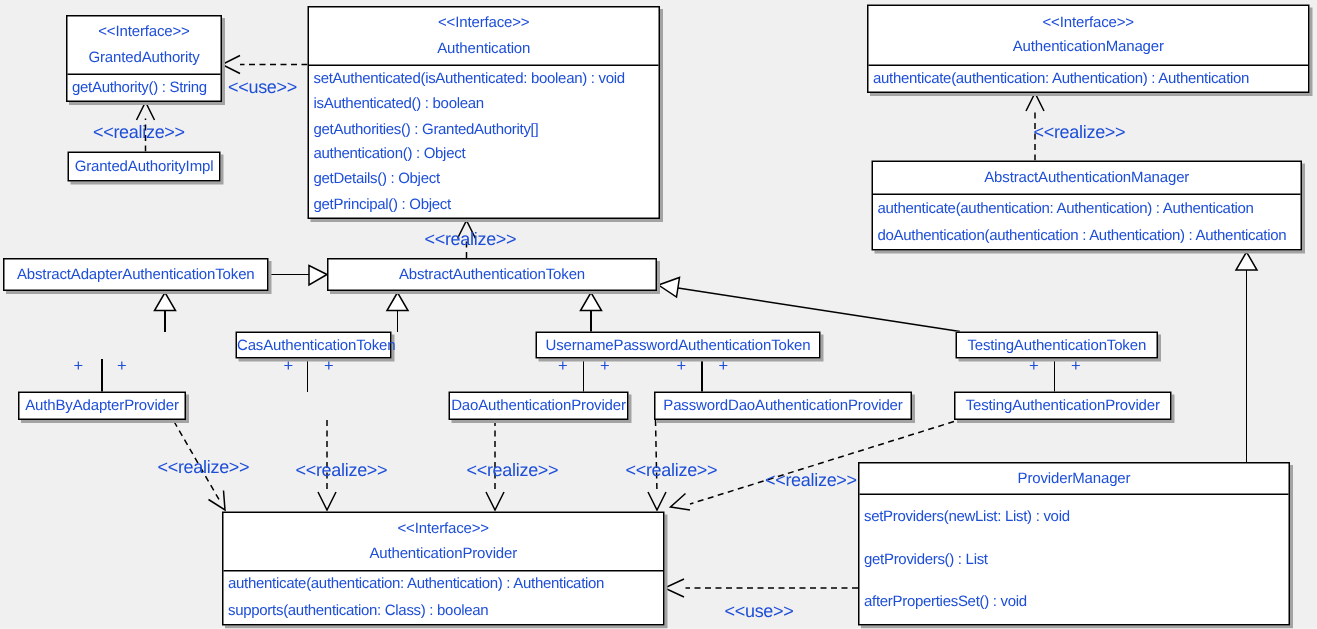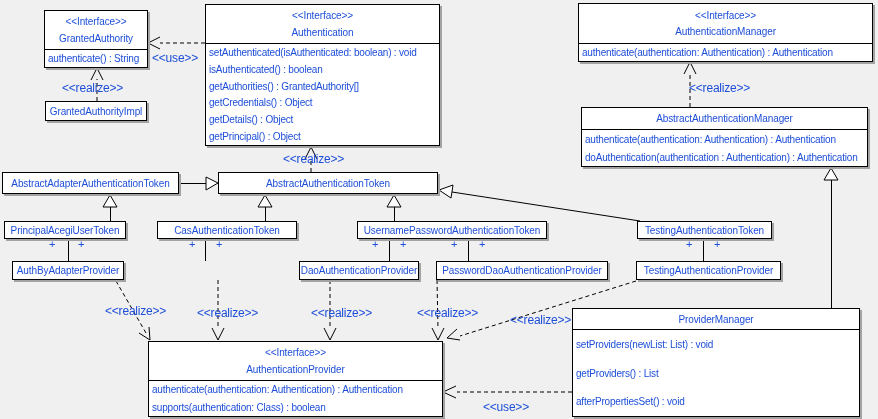--- a/index.html
+++ b/index.html
@@ -76,38 +76,38 @@
       <polyline points="460,340 447,338 457,329"></polyline>
     </g>
   </svg>
 
   <div class="box" style="left:44px;top:10px;width:104px;height:58px">
     <div class="hdr" style="height:38px">
       <div class="stereo">&lt;&lt;Interface&gt;&gt;</div>
       <div class="cname">GrantedAuthority</div>
     </div>
     <div class="methods">
-      <div class="m">authenticate() : String</div>
+      <div class="m">getAuthority() : String</div>
     </div>
   </div>
 
   <div class="box single" style="left:45px;top:101px;width:102px;height:20px">
     <div class="cname">GrantedAuthorityImpl</div>
   </div>
 
   <div class="box" style="left:205px;top:4px;width:235px;height:142px">
     <div class="hdr" style="height:38px">
       <div class="stereo">&lt;&lt;Interface&gt;&gt;</div>
       <div class="cname">Authentication</div>
     </div>
     <div class="methods">
       <div class="m">setAuthenticated(isAuthenticated: boolean) : void</div>
       <div class="m">isAuthenticated() : boolean</div>
       <div class="m">getAuthorities() : GrantedAuthority[]</div>
-      <div class="m">getCredentials() : Object</div>
+      <div class="m">authentication() : Object</div>
       <div class="m">getDetails() : Object</div>
       <div class="m">getPrincipal() : Object</div>
     </div>
   </div>
 
   <div class="box" style="left:578px;top:3px;width:295px;height:59px">
     <div class="hdr" style="height:39px">
       <div class="stereo">&lt;&lt;Interface&gt;&gt;</div>
       <div class="cname">AuthenticationManager</div>
     </div>
@@ -127,24 +127,21 @@
   </div>
 
   <div class="box single" style="left:2px;top:172px;width:177px;height:22px">
     <div class="cname it">AbstractAdapterAuthenticationToken</div>
   </div>
 
   <div class="box single" style="left:218px;top:172px;width:220px;height:22px">
     <div class="cname it">AbstractAuthenticationToken</div>
   </div>
 
-  <div class="box single" style="left:4px;top:221px;width:122px;height:18px">
-    <div class="cname">PrincipalAcegiUserToken</div>
-  </div>
-  <div class="box single" style="left:157px;top:221px;width:140px;height:18px">
+  <div class="box single" style="left:157px;top:221px;width:104px;height:18px">
     <div class="cname">CasAuthenticationToken</div>
   </div>
   <div class="box single" style="left:357px;top:221px;width:190px;height:18px">
     <div class="cname">UsernamePasswordAuthenticationToken</div>
   </div>
   <div class="box single" style="left:637px;top:221px;width:135px;height:18px">
     <div class="cname">TestingAuthenticationToken</div>
   </div>
 
   <div class="box single" style="left:12px;top:261px;width:112px;height:19px">

